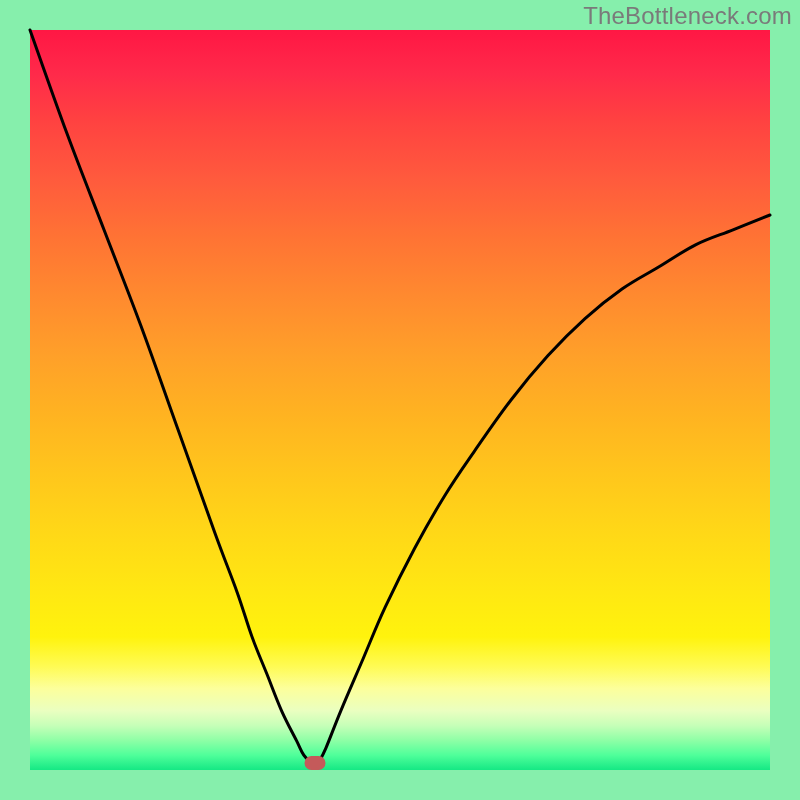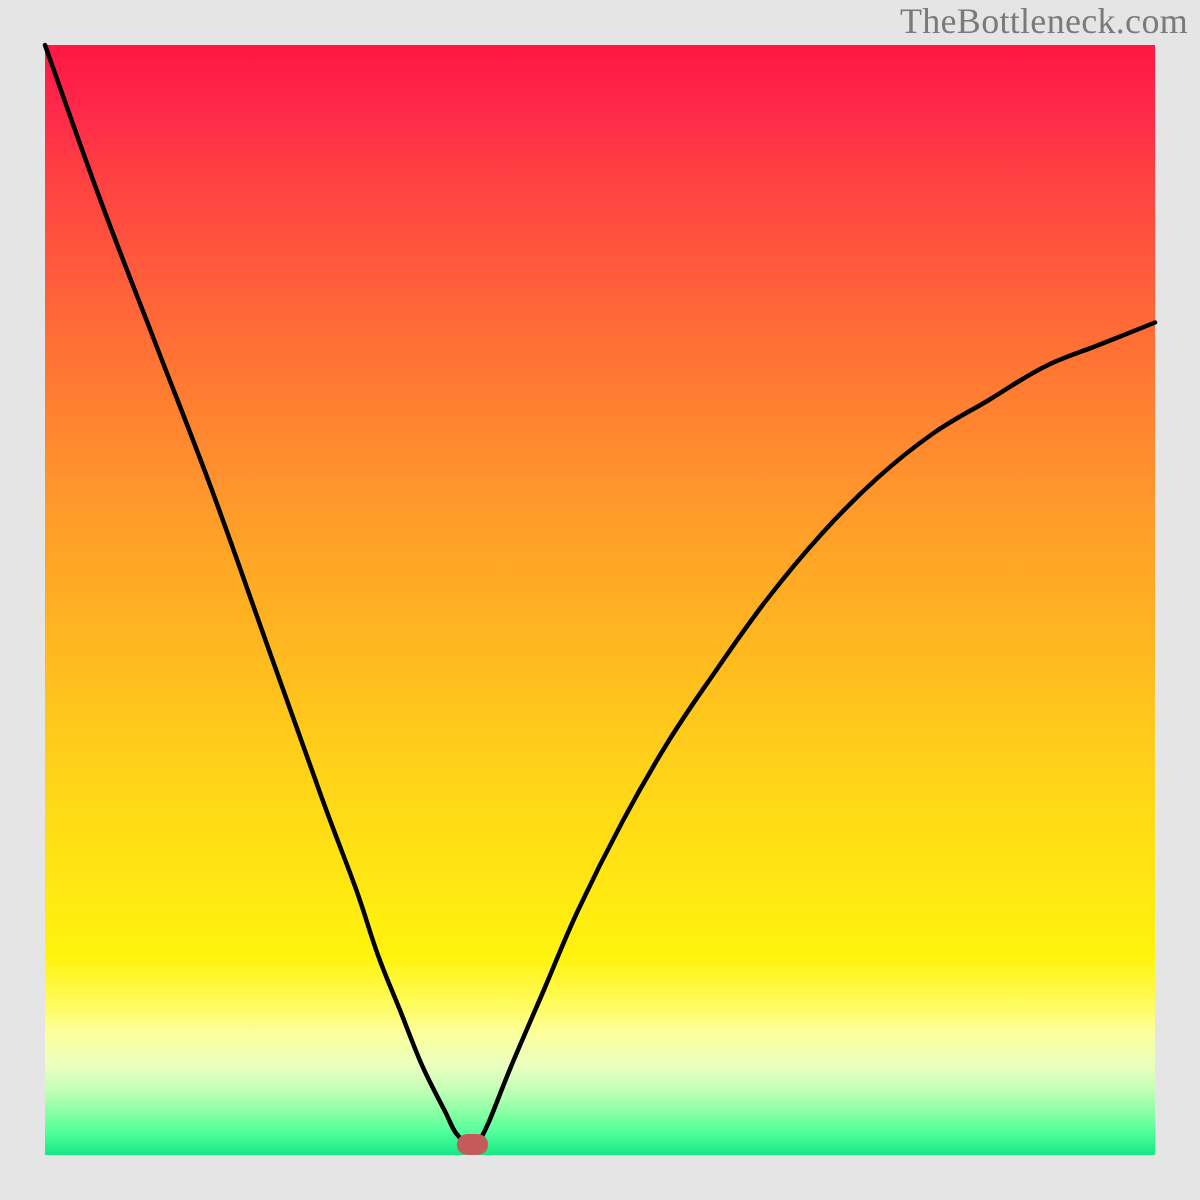--- a/index.html
+++ b/index.html
@@ -8,23 +8,22 @@
     width: 800px;
     height: 800px;
     background: #ffffff;
     font-family: Arial, Helvetica, sans-serif;
     overflow: hidden;
   }
   .frame {
     position: relative;
     width: 800px;
     height: 800px;
-    background: #e5e5e5;
+    background: #86efac;
     box-sizing: border-box;
-    font-family: Liberation Serif, serif;
   }
   .watermark {
     position: absolute;
     top: 2px;
     right: 8px;
     color: #7a7a7a;
     font-size: 24px;
     font-weight: 400;
     letter-spacing: 0.2px;
     z-index: 30;

